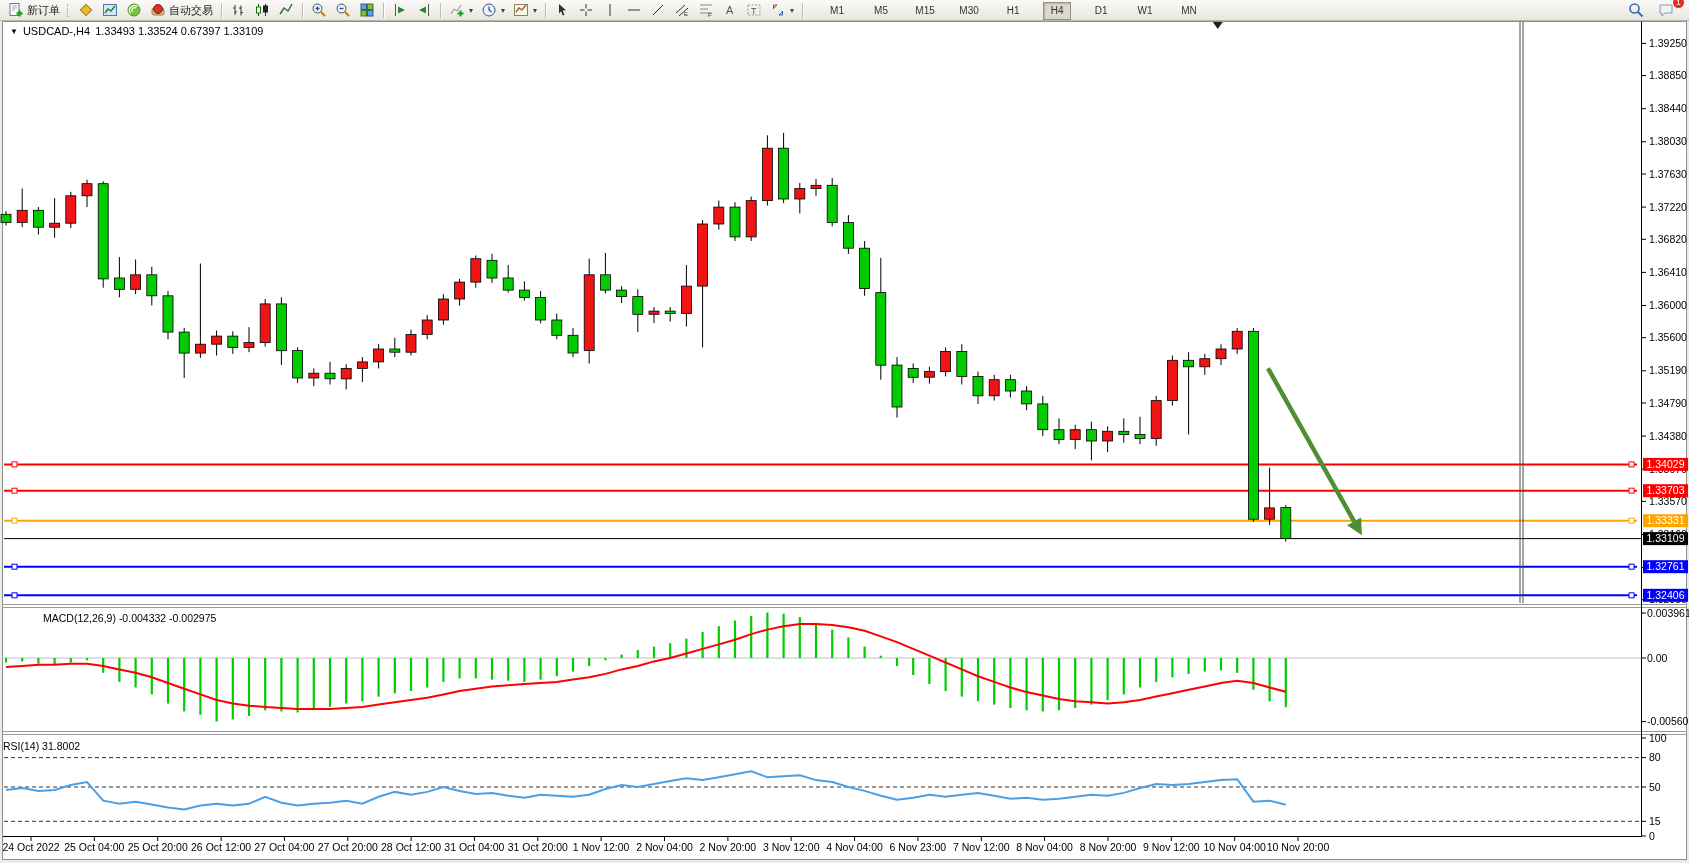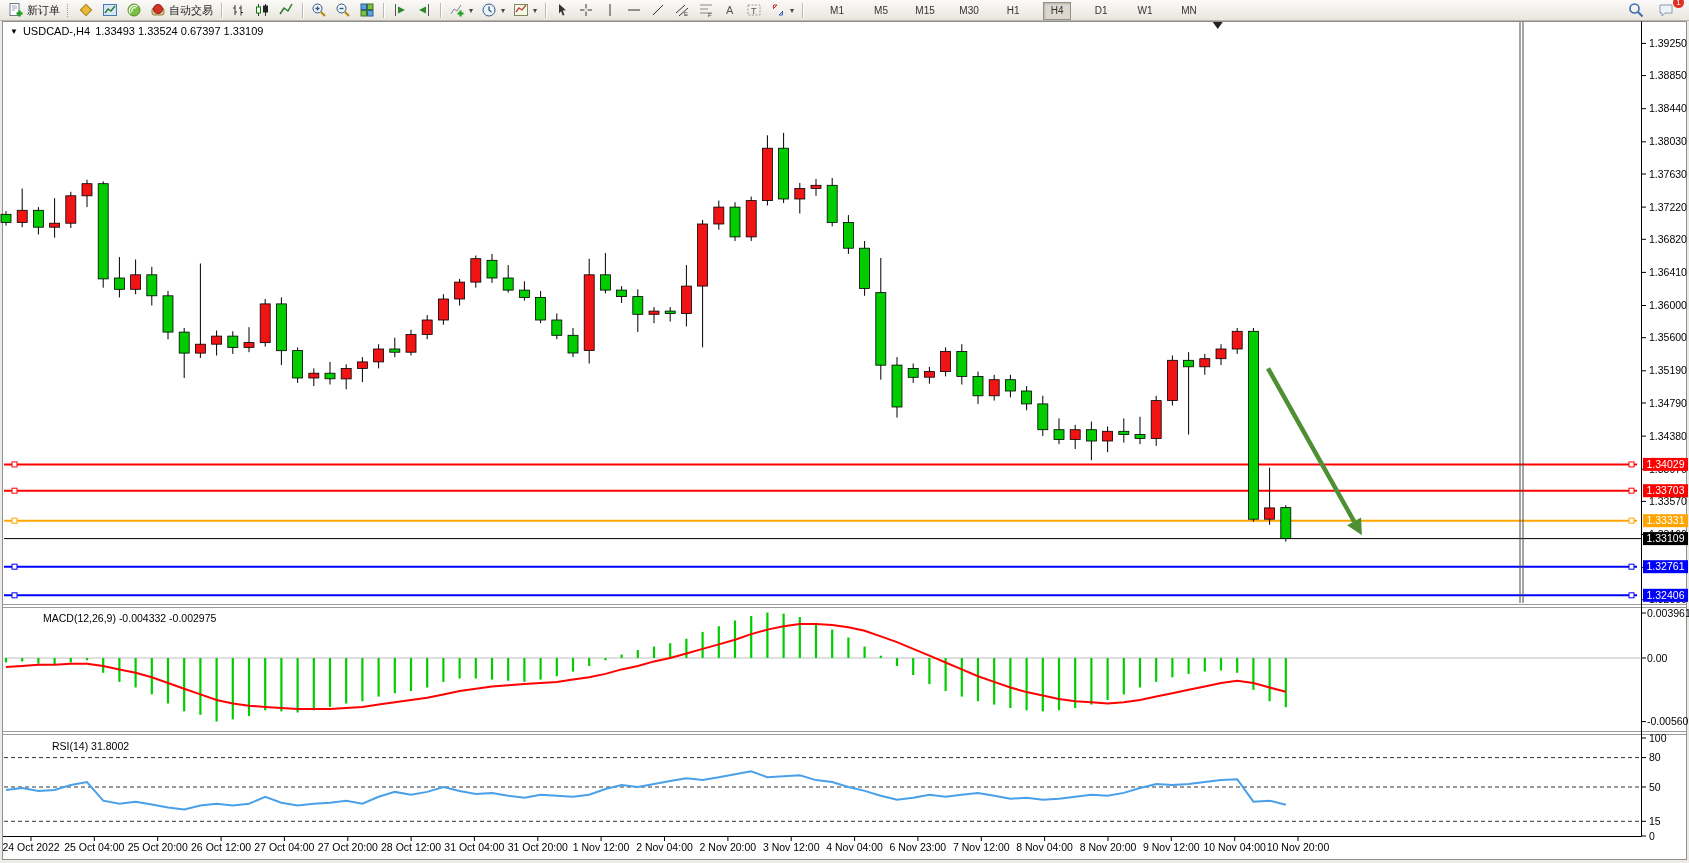--- a/index.html
+++ b/index.html
@@ -19,21 +19,21 @@
   .caret{font-size:8px;color:#444;margin-left:1px;}
   #right-icons{margin-left:auto;display:inline-flex;align-items:center;gap:6px;padding-right:6px;}
   .badge{position:absolute;top:-4px;right:-6px;background:#e03020;color:#fff;font-size:8px;
     width:11px;height:11px;border-radius:50%;display:flex;align-items:center;justify-content:center;}
   
   #chart-svg{position:absolute;top:0;left:0;z-index:1;}
   .ovl{position:absolute;z-index:3;font-size:11px;color:#000;white-space:nowrap;}
   #chart-title{top:25px;left:10px;display:flex;align-items:center;gap:5px;}
   #chart-title .tri{font-size:8px;}
   #macd-label{top:612px;left:11px;font-size:10.5px;padding-left:32px;}
-  #rsi-label{top:740px;left:11px;font-size:10.5px;padding-left:41px;}
+  #rsi-label{top:740px;left:3px;font-size:10.5px;}
   .axis-hit{position:absolute;z-index:4;}
 </style>
 </head>
 <body>
 
 <div id="stage">
 
   <div id="toolbar">
     <span class="tbtn">
       <span>

